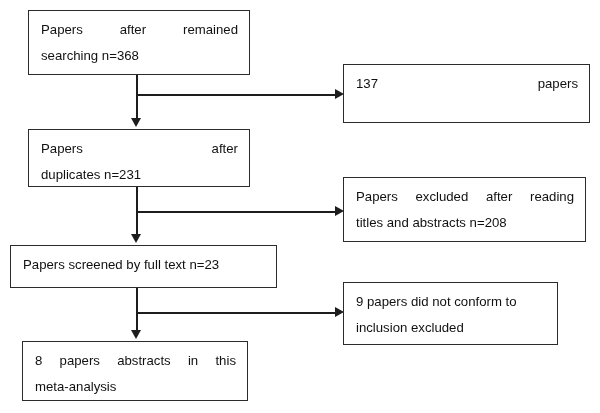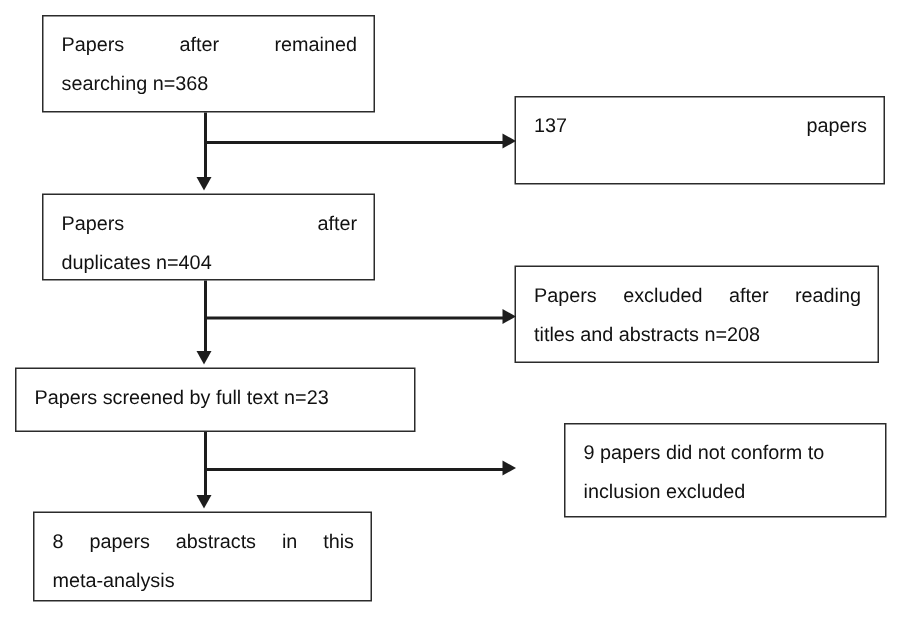--- a/index.html
+++ b/index.html
@@ -39,21 +39,21 @@
 
   
   #box-search    { left: 28px;  top: 10px;  width: 222px; height: 65px;  }
   #box-remained  { left: 28px;  top: 129px; width: 222px; height: 58px;  }
   #box-screened  { left: 10px;  top: 245px; width: 267px; height: 43px;  }
   #box-included  { left: 22px;  top: 341px; width: 226px; height: 60px;  }
 
   
   #box-duplication { left: 343px; top: 64px;  width: 247px; height: 59px; }
   #box-titles      { left: 343px; top: 177px; width: 243px; height: 65px; }
-  #box-inclusion   { left: 343px; top: 282px; width: 215px; height: 63px; margin-left: 33px; }
+  #box-inclusion   { left: 343px; top: 282px; width: 215px; height: 63px; }
 
   
   .vline {
     position: absolute;
     width: 1.6px;
     background: #1d1d1d;
   }
   .hline {
     position: absolute;
     height: 1.6px;
@@ -102,21 +102,21 @@
       <span>remained</span>
     </span>
     <span class="line">searching n=368</span>
   </div>
 
   <div class="node" id="box-remained">
     <span class="line just">
       <span>Papers</span>
       <span>after</span>
     </span>
-    <span class="line">duplicates n=404</span>
+    <span class="line">duplicates n=231</span>
   </div>
 
   <div class="node" id="box-screened">
     <span class="line">Papers screened by full text n=23</span>
   </div>
 
   <div class="node" id="box-included">
     <span class="line just">
       <span>8</span>
       <span>papers</span>

